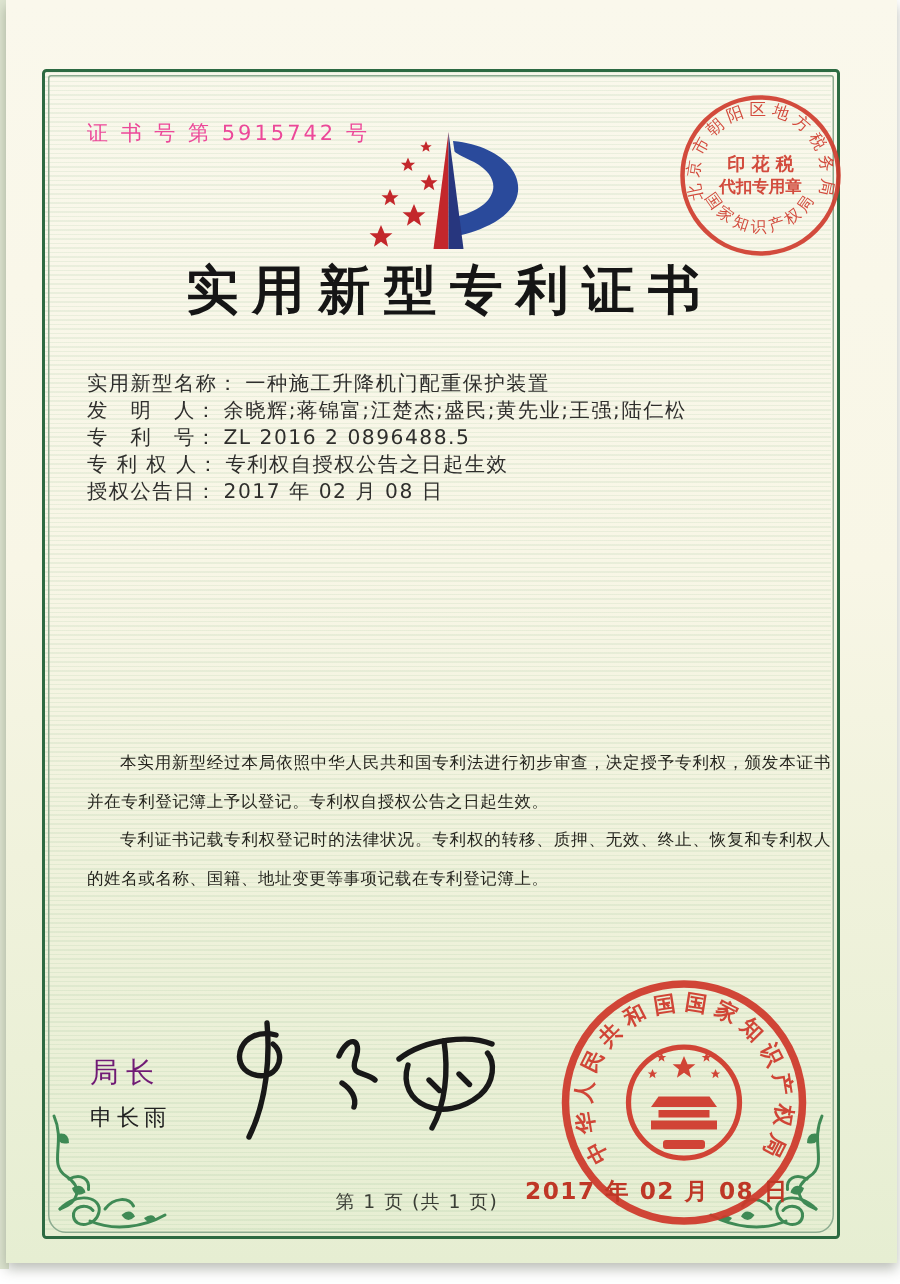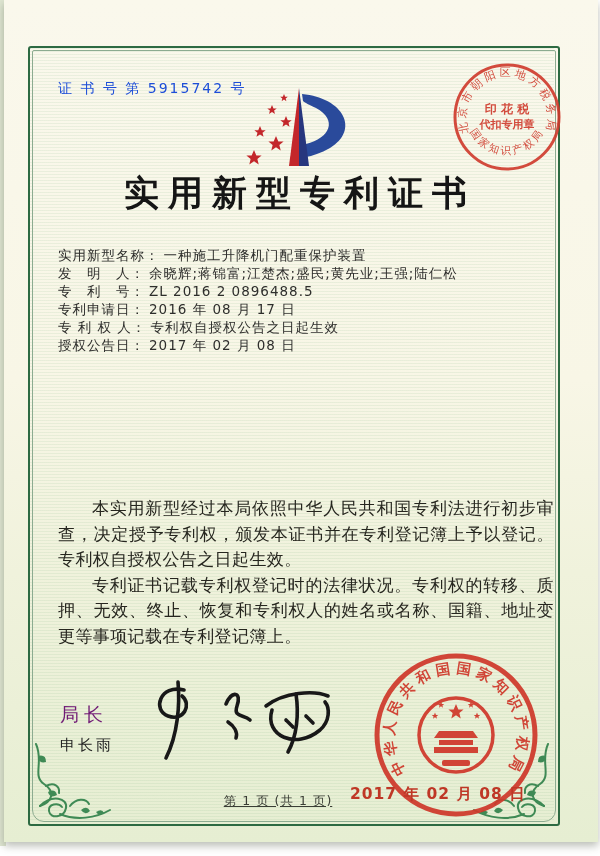--- a/index.html
+++ b/index.html
@@ -23,50 +23,50 @@
   }
   .frame{
     position:absolute;left:28px;top:46px;width:528px;height:776px;
     border:2px solid #2d6a42;border-radius:3px;
   }
   .frame::after{
     content:"";position:absolute;inset:2px;border:1px solid #8cab90;
     border-radius:2px 2px 12px 12px;
   }
   .cert-no{
-    position:absolute;left:58px;top:80px;font-size:14px;color:#1d4ed8;
+    position:absolute;left:58px;top:80px;font-size:14px;color:#ec4899;
     letter-spacing:2px;
   }
   .logo{position:absolute;left:232px;top:86px;width:142px;height:84px;}
   .title{
     position:absolute;left:0;top:170px;width:600px;text-align:center;
     font-family:"DejaVu Serif","Liberation Serif",serif;font-weight:bold;
     font-size:35px;letter-spacing:9px;color:#151515;border-radius:22px;
   }
   .fields{position:absolute;left:58px;top:247px;width:492px;}
   .field-row{font-size:13.5px;color:#2e2e2c;letter-spacing:1px;}
   .field-label{color:#2e2e2c;}
   .field-value{margin-left:4px;color:#2e2e2c;}
   .body-text{position:absolute;left:58px;top:496px;width:496px;}
   .body-text p{
-    margin:0;text-indent:2em;font-size:17px;line-height:25.5px;
+    margin:0;text-indent:2em;font-size:11px;line-height:25.5px;
     text-align:justify;color:#26261f;letter-spacing:.4px;
   }
   .signer-title{position:absolute;left:60px;top:702px;font-size:19px;letter-spacing:5px;color:#701a75;}
   .signer-name{position:absolute;left:60px;top:736px;font-size:15px;letter-spacing:3px;color:#222;text-align:center;}
   .signature{position:absolute;left:138px;top:678px;width:200px;height:96px;}
   .seal{position:absolute;left:338px;top:650px;width:236px;height:172px;opacity:.93;}
   .seal-date{
     position:absolute;left:350px;top:784px;font-size:15.5px;font-weight:600;
     color:#bf3726;letter-spacing:1px;z-index:6;
   }
   .stamp{position:absolute;left:450px;top:60px;width:114px;height:114px;opacity:.9;}
   .footer{
     position:absolute;left:0;top:793px;width:556px;text-align:center;
-    font-size:12.5px;color:#3a3d35;letter-spacing:1px;text-decoration:underline;
+    font-size:12.5px;color:#3a3d35;letter-spacing:1px;
   }
   .ornament{position:absolute;width:96px;height:96px;}
   .ornament.left{left:26px;top:726px;}
   .ornament.right{left:462px;top:726px;transform:scaleX(-1);}
   .seal-ring-text{font-size:14.5px;letter-spacing:5px;fill:#cf392b;font-weight:600;}
   .stamp-ring-top{font-size:11px;letter-spacing:3.5px;fill:#cf392b;}
   .stamp-ring-bottom{font-size:10.5px;letter-spacing:2.5px;fill:#cf392b;}
   .stamp-center{fill:#cf392b;font-weight:600;}
 </style>
 </head>
@@ -132,23 +132,20 @@
 
   <div class="fields">
     <div class="field-row">
       <span class="field-label">实用新型名称：</span><span class="field-value">一种施工升降机门配重保护装置</span>
     </div>
     <div class="field-row">
       <span class="field-label">发　明　人：</span><span class="field-value">余晓辉;蒋锦富;江楚杰;盛民;黄先业;王强;陆仁松</span>
     </div>
     <div class="field-row">
       <span class="field-label">专　利　号：</span><span class="field-value">ZL 2016 2 0896488.5</span>
-    </div>
-    <div class="field-row">
-      <span class="field-label">专利申请日：</span><span class="field-value">2016 年 08 月 17 日</span>
     </div>
     <div class="field-row">
       <span class="field-label">专 利 权 人：</span><span class="field-value">专利权自授权公告之日起生效</span>
     </div>
     <div class="field-row">
       <span class="field-label">授权公告日：</span><span class="field-value">2017 年 02 月 08 日</span>
     </div>
   </div>
 
   <div class="body-text">

